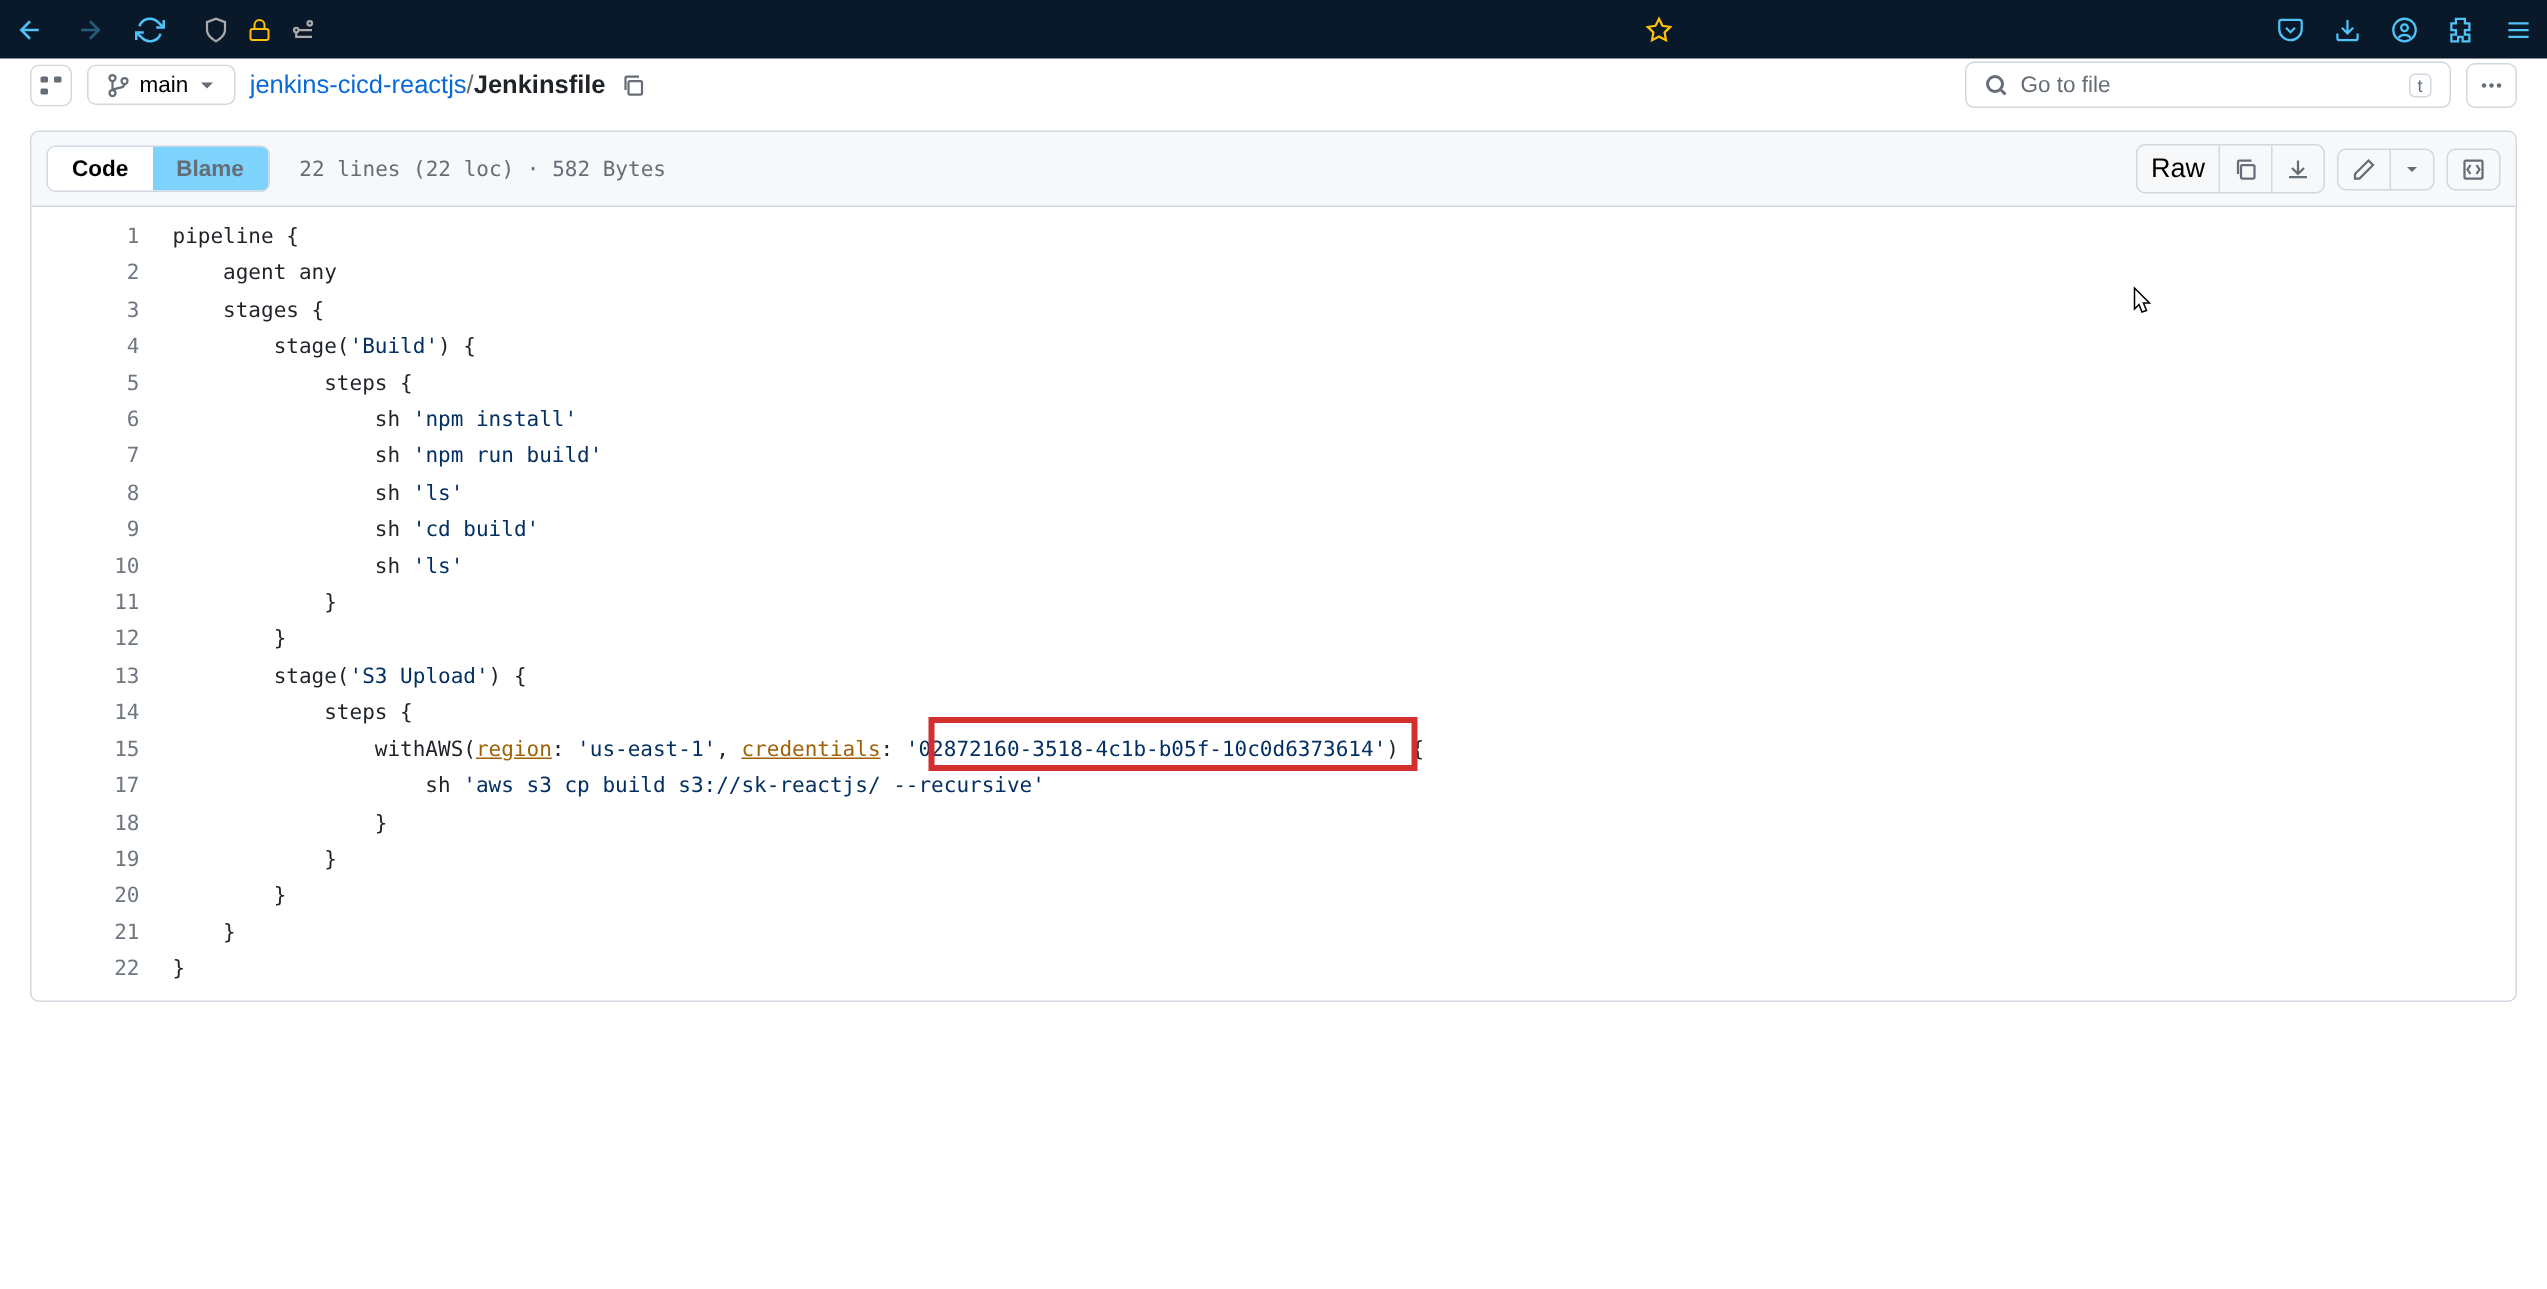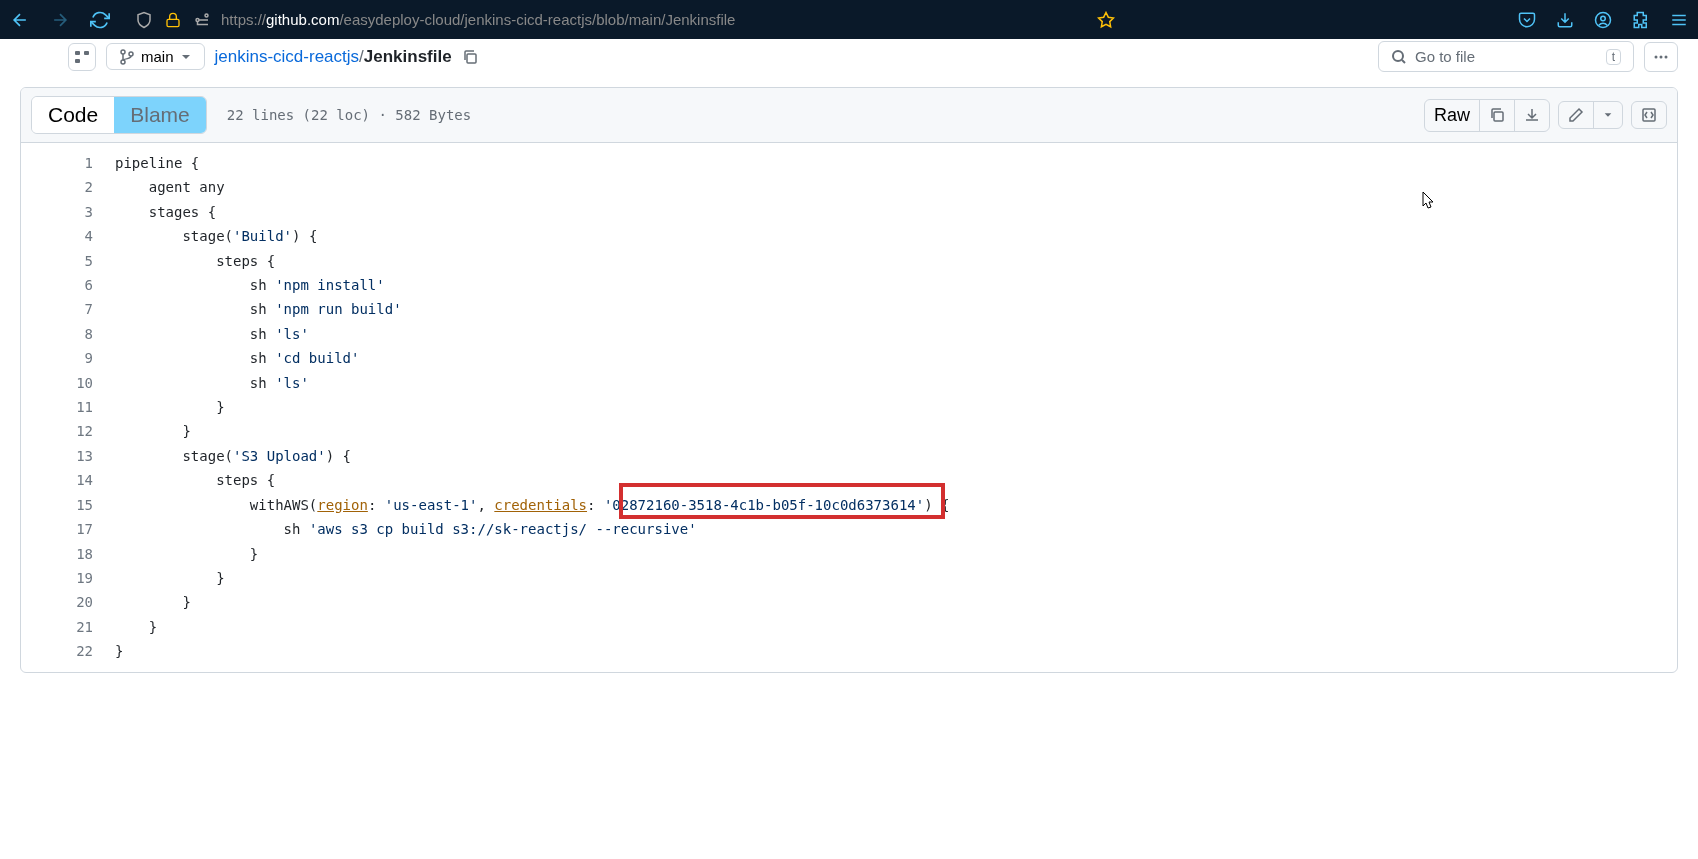--- a/index.html
+++ b/index.html
@@ -32,42 +32,42 @@
     .main-content { padding: 0 20px; }
     
     .path-bar {
       display: flex;
       align-items: center;
       padding: 8px 0;
       gap: 10px;
       border-bottom: 1px solid transparent;
       overflow: hidden;
     }
-    .path-left { display: flex; align-items: center; gap: 10px; overflow: hidden; position: relative; top: -6px; margin-left: 48px;}
+    .path-left { display: flex; align-items: center; gap: 10px; overflow: hidden; position: relative; top: -6px;}
     .icon-box { width: 28px; height: 28px; border: 1px solid #d0d7de; border-radius: 6px; display: flex; align-items: center; justify-content: center; }
     .branch-btn {
       border: 1px solid #d0d7de;
       border-radius: 6px;
       padding: 4px 12px;
       display: flex;
       align-items: center;
       gap: 6px;
       font-size: 15px;
       font-weight: 500;
     }
     .breadcrumb { font-size: 17px; display: flex; gap: 0; align-items: flex-end; }
     .breadcrumb .link { color: #0969da; }
     .breadcrumb .sep { color: #656d76; }
     .breadcrumb .current { font-weight: 600; color: #1f2328; }
     .search-file {
       margin-left: auto;
       border: 1px solid #d0d7de;
       border-radius: 6px;
       padding: 6px 12px;
-      width: 256px;
+      width: 324px;
       display: flex;
       align-items: center;
       gap: 8px;
       color: #656d76;
       font-size: 15px;
       position: relative;
       top: -6px;
     }
     .kbd-t { border: 1px solid #d0d7de; border-radius: 4px; padding: 0 5px; font-size: 12px; margin-left: auto;}
     .dots-btn { border: 1px solid #d0d7de; border-radius: 6px; padding: 6px 8px; position: relative; top: -6px;}
@@ -106,22 +106,22 @@
       gap: 10px;
     }
     .tab-group {
       display: flex;
       border: 1px solid #d0d7de;
       border-radius: 6px;
       overflow: hidden;
     }
     .tab {
       padding: 6px 16px;
-      font-size: 21px;
-      font-weight: 400;
+      font-size: 15px;
+      font-weight: 700;
       cursor: pointer;
     }
     .tab.active { background: #ffffff; }
     .tab.inactive { background: #7dd3fc; color: #656d76; }
     .file-info { color: #656d76; font-size: 14px; font-family: ui-monospace, monospace; margin-left: 10px; }
     .header-right { margin-left: auto; display: flex; align-items: center; gap: 8px; }
     .icon-btn-group { display: flex; border: 1px solid #d0d7de; border-radius: 6px; overflow: hidden; }
     .icon-btn-group .ib { padding: 5px 9px; border-right: 1px solid #d0d7de; display: flex; align-items: center; }
     .icon-btn-group .ib:last-child { border-right: none; }
     .single-icon-btn { border: 1px solid #d0d7de; border-radius: 6px; padding: 5px 9px; display: flex; align-items: center; }
@@ -190,21 +190,20 @@
           </svg>
         </span>
       <span style="color:#aaa">
           <svg width="18" height="18" viewBox="0 0 24 24" fill="none" stroke="currentColor" stroke-width="2">
             <circle cx="6" cy="12" r="2"></circle>
             <circle cx="18" cy="6" r="2"></circle>
             <path d="M8 12h12M6 14v4h14"></path>
           </svg>
         </span>
     </div>
-    <span class="url-text"><span>https://</span><span class="domain">github.com</span><span>/easydeploy-cloud/jenkins-cicd-reactjs/blob/main/Jenkinsfile</span></span>
     <span class="star-icon" style="margin-left:auto">
         <svg width="18" height="18" viewBox="0 0 24 24" fill="none" stroke="currentColor" stroke-width="2">
           <polygon points="12 2 15.09 8.26 22 9.27 17 14.14 18.18 21.02 12 17.77 5.82 21.02 7 14.14 2 9.27 8.91 8.26 12 2"></polygon>
         </svg>
       </span>
   </div>
   <div class="right-icons">
     <span>
         <svg width="18" height="18" viewBox="0 0 24 24" fill="none" stroke="currentColor" stroke-width="2">
           <path d="M4 3h16a2 2 0 012 2v6a10 10 0 01-20 0V5a2 2 0 012-2z"></path>

